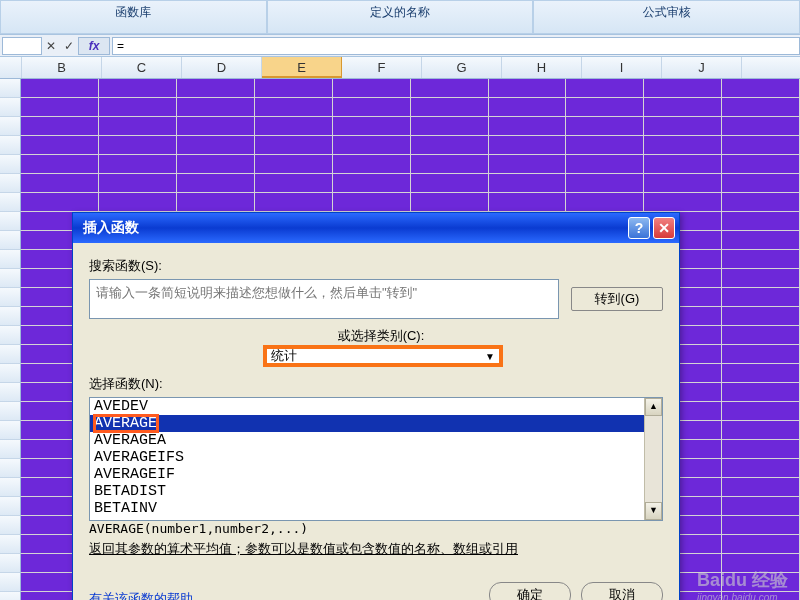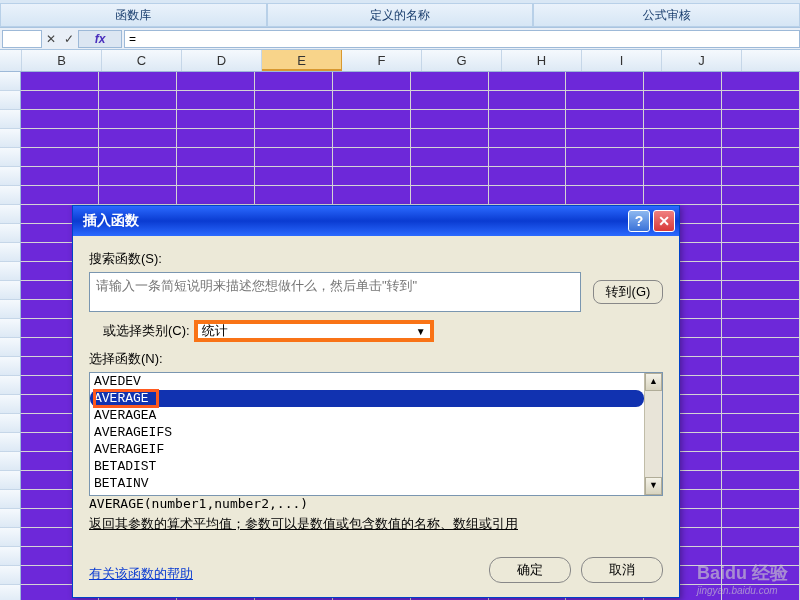--- a/index.html
+++ b/index.html
@@ -1,26 +1,26 @@
 <!DOCTYPE html>
 <html><head>
 <meta charset="utf-8">
 <style>
 * { margin: 0; padding: 0; box-sizing: border-box; font-family: "Microsoft YaHei", SimSun, Arial, sans-serif; }
 body { background: #fff; width: 800px; height: 600px; overflow: hidden; position: relative; }
 
 
-.ribbon-labels { display: flex; height: 28px; background: #d9e7f5; border-bottom: 1px solid #a9c4e0; align-items: flex-end; }
+.ribbon-labels { display: flex; height: 35px; background: #d9e7f5; border-bottom: 1px solid #a9c4e0; }
 .ribbon-label { flex: 1; text-align: center; font-size: 12px; color: #1a3e6e; border: 1px solid #b8d0e8; background: linear-gradient(#eaf2fb, #d6e6f5); line-height: 22px; }
 
 
 .formula-bar { display: flex; align-items: center; height: 22px; background: #e9eff7; border-bottom: 1px solid #a9c4e0; font-size: 12px; }
 .namebox { width: 40px; background: #fff; border: 1px solid #9db9d8; margin-left: 2px; height: 18px; }
 .fb-btn { width: 18px; text-align: center; color: #444; cursor: pointer; }
-.fx { width: 44px; text-align: center; color: #4a2fbd; font-style: italic; font-weight: bold; background: #dce6f2; border: 1px solid #9db9d8; height: 18px; line-height: 16px; }
+.fx { width: 32px; text-align: center; color: #4a2fbd; font-style: italic; font-weight: bold; background: #dce6f2; border: 1px solid #9db9d8; height: 18px; line-height: 16px; }
 .formula-input { flex: 1; background: #fff; border: 1px solid #9db9d8; height: 18px; padding-left: 4px; margin-left: 2px; line-height: 16px; }
 
 
 .col-headers { display: flex; height: 22px; background: linear-gradient(#f5f9fd, #dde9f5); border-bottom: 1px solid #9db9d8; font-size: 13px; color: #333; }
 .col-h { width: 80px; text-align: center; line-height: 21px; border-right: 1px solid #c5d6e8; }
 .col-h.active { background: #f8d48a; border-right: 1px solid #d89830; border-bottom: 2px solid #d89830; }
 .rowhead-spacer { width: 22px; border-right: 1px solid #c5d6e8; }
 
 
 .grid { position: relative; height: 532px; background: #6d28d9; }
@@ -33,29 +33,29 @@
 .titlebar { height: 30px; background: linear-gradient(#2b6aff, #0a3bd1 50%, #2b6aff); display: flex; align-items: center; padding: 0 4px 0 10px; }
 .title-text { color: #fff; font-size: 14px; font-weight: bold; flex: 1; }
 .title-btn { width: 22px; height: 22px; margin-left: 3px; border: 1px solid #fff; border-radius: 3px; display: flex; align-items: center; justify-content: center; font-weight: bold; font-size: 14px; cursor: pointer; }
 .help-btn { background: linear-gradient(#8db8f0, #3a72d8); color: #fff; }
 .close-btn { background: linear-gradient(#f08080, #d83a3a); color: #fff; }
 
 .dlg-body { padding: 14px 16px 14px 16px; font-size: 13px; }
 .dlg-row { display: flex; align-items: center; margin-bottom: 8px; }
 .dlg-label { margin-bottom: 4px; }
 .search-input { flex: 1; height: 40px; border: 1px solid #7a96b0; background: #fff; padding: 4px 6px; font-size: 13px; resize: none; font-family: inherit; }
-.go-btn { width: 70px; height: 24px; margin-left: 12px; background: #ece9d8; border: 1px solid #888; border-radius: 8px; font-size: 13px; cursor: pointer; }
+.go-btn { width: 92px; height: 24px; margin-left: 12px; background: #ece9d8; border: 1px solid #888; border-radius: 2px; font-size: 13px; cursor: pointer; }
 
 .cat-label { margin-right: 4px; }
 .cat-select { width: 240px; height: 22px; border: 4px solid #f97316; background: #fff; font-size: 13px; display: flex; align-items: center; justify-content: space-between; padding: 0 4px; cursor: pointer; }
 .cat-select .arrow { font-size: 10px; }
 
 .listbox { height: 124px; border: 1px solid #7a96b0; background: #fff; overflow: hidden; position: relative; display: flex; }
 .list-items { flex: 1; }
-.list-item { padding: 0 4px; font-family: "Courier New", monospace; font-size: 13px; line-height: 17px; cursor: pointer; border-radius: 8px; }
+.list-item { padding: 0 4px; font-family: "Courier New", monospace; font-size: 15px; line-height: 17px; cursor: pointer; }
 .list-item.selected { background: #1132b0; color: #fff; }
 .highlight-box { position: absolute; left: 3px; top: 16px; width: 66px; height: 19px; border: 3px solid #ff5a1f; pointer-events: none; }
 .list-scroll { width: 18px; background: #e8e4d8; border-left: 1px solid #c0bca8; display: flex; flex-direction: column; }
 .sb-btn { height: 18px; background: linear-gradient(#f4f2e8, #d8d4c0); border: 1px solid #b0ac98; font-size: 9px; text-align: center; line-height: 15px; cursor: pointer; }
 .sb-track { flex: 1; }
 
 .syntax-row { font-family: SimSun, monospace; font-size: 13px; }
 .desc-row { font-size: 13px; margin-top: 4px; line-height: 1.4; text-decoration: underline; }
 
 .dlg-footer { display: flex; align-items: flex-end; padding: 10px 16px 14px 16px; }
@@ -470,21 +470,21 @@
       <div class="title-text">插入函数</div>
       <div class="title-btn help-btn">?</div>
       <div class="title-btn close-btn">✕</div>
     </div>
     <div class="dlg-body">
       <div class="dlg-label">搜索函数(S):</div>
       <div class="dlg-row">
         <textarea class="search-input" placeholder="请输入一条简短说明来描述您想做什么，然后单击&quot;转到&quot;" style=""></textarea>
         <button class="go-btn">转到(G)</button>
       </div>
-      <div class="dlg-row" style="margin-left:14px;">
+      <div class="dlg-row" style="margin-left:14px;flex-direction:column;">
         <span class="cat-label">或选择类别(C):</span>
         <div class="cat-select">
           <span>统计</span>
           <span class="arrow">▼</span>
         </div>
       </div>
       <div class="dlg-label">选择函数(N):</div>
       <div class="listbox">
         <div class="list-items" id="fn-list">
             <div class="list-item">AVEDEV</div>

